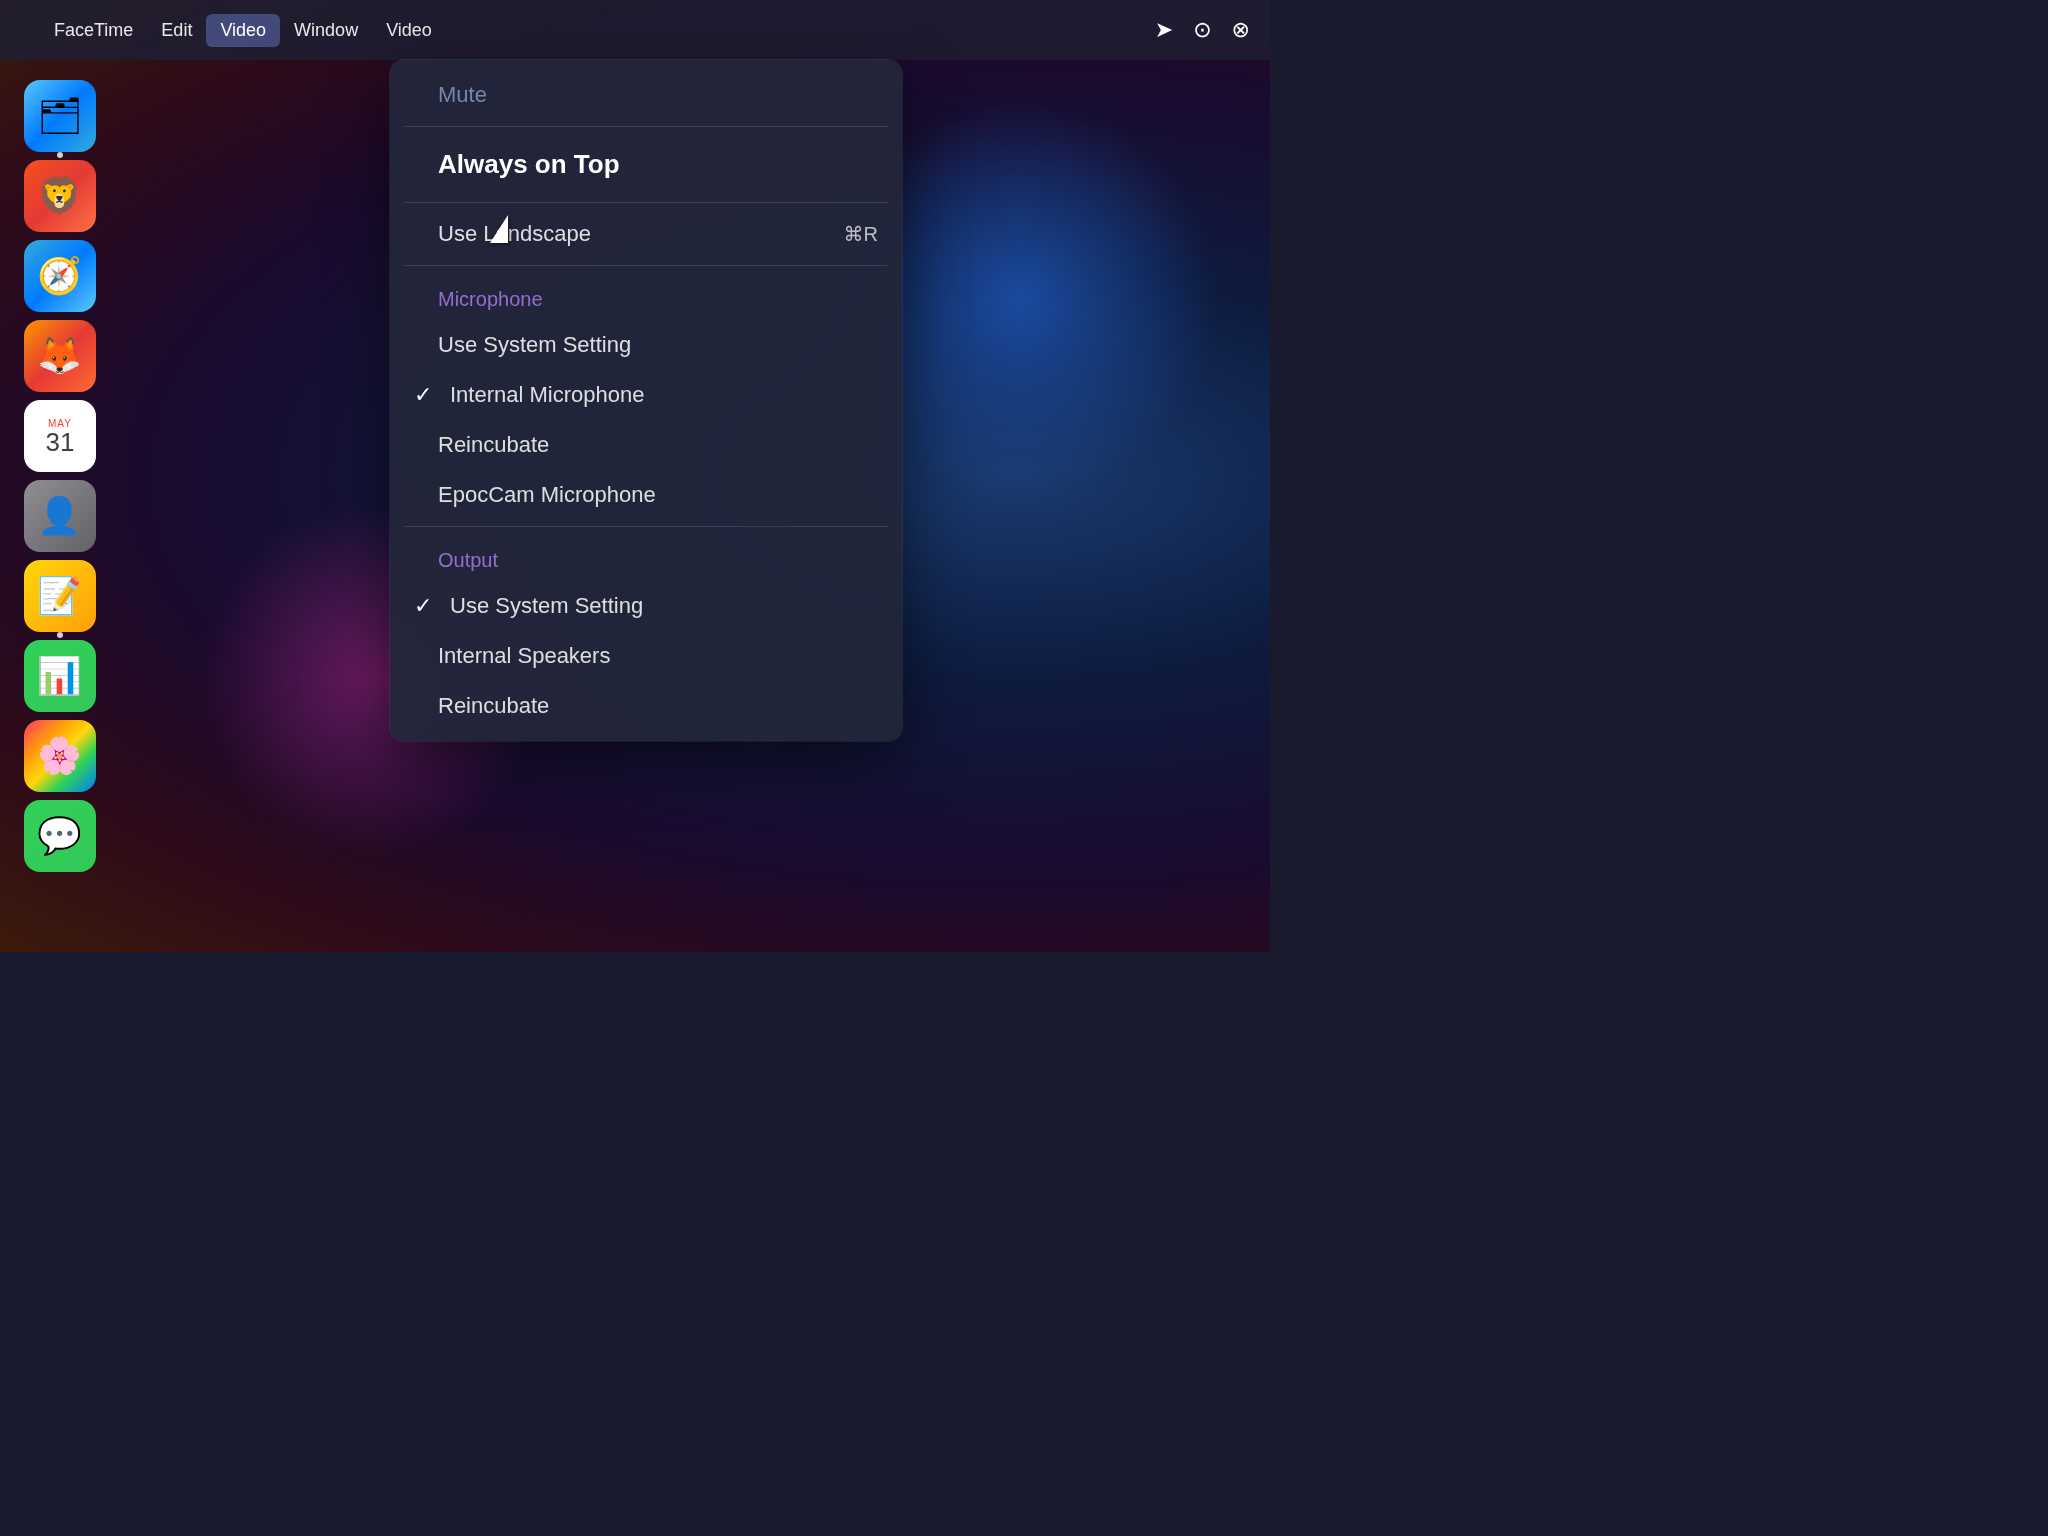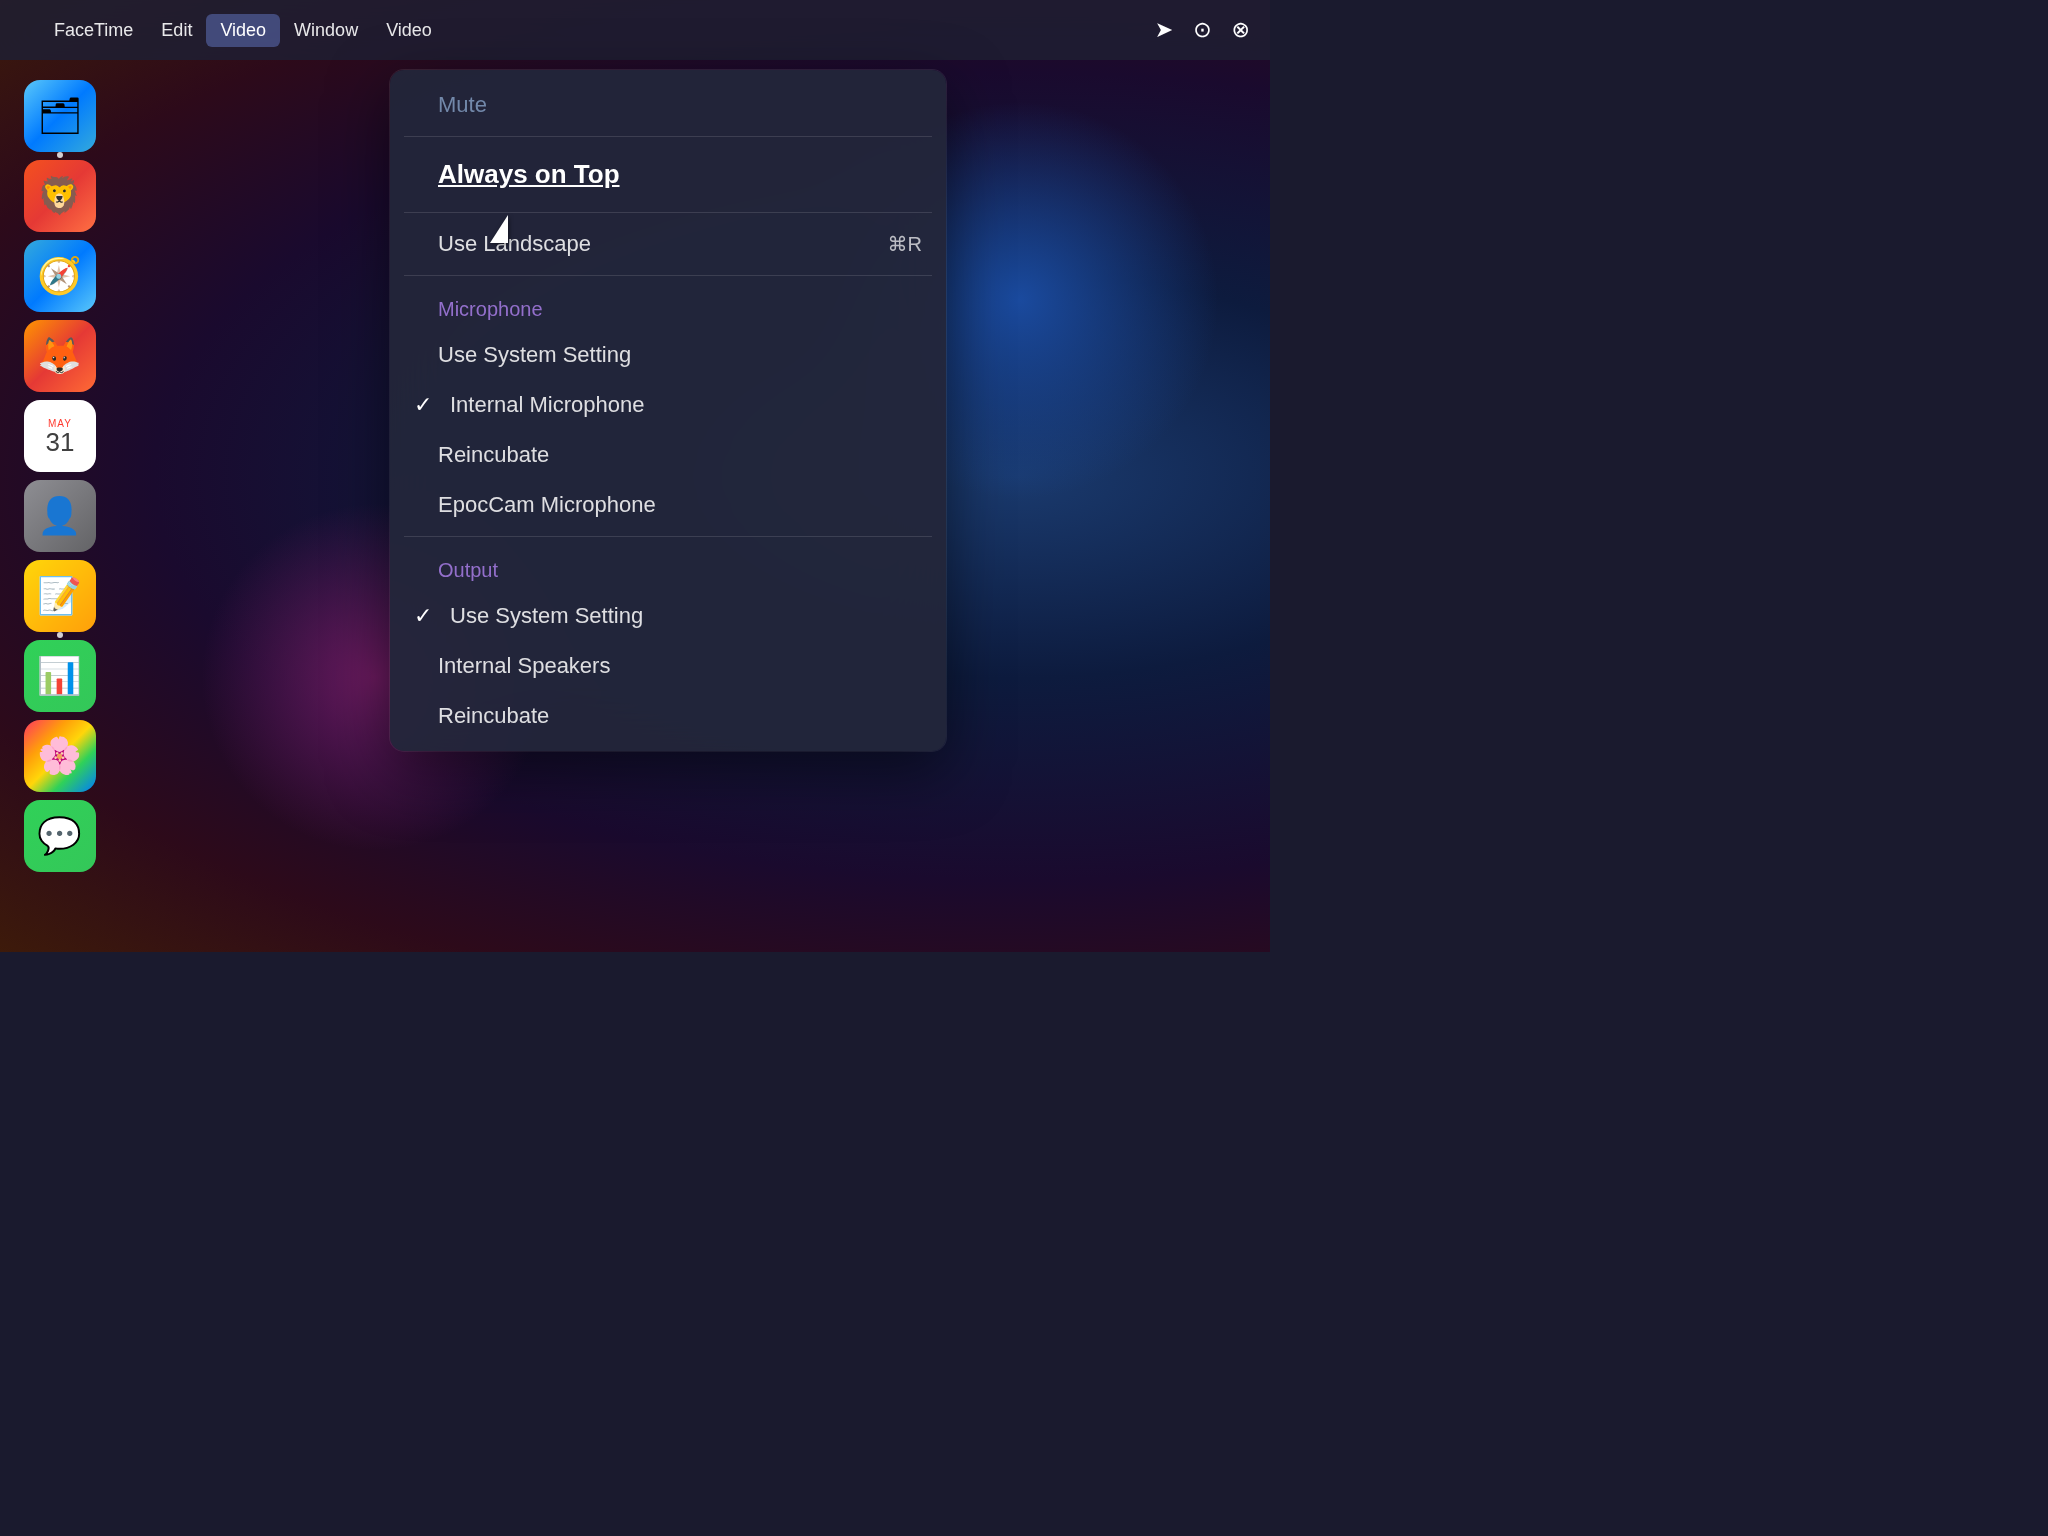--- a/index.html
+++ b/index.html
@@ -162,28 +162,27 @@
       font-weight: 400;
       line-height: 1;
       text-align: center;
     }
 
     
     .dropdown-menu {
       position: absolute;
       top: 60px;
       left: 390px;
-      width: 556px;
+      width: 512px;
       background: rgba(35, 38, 58, 0.95);
       backdrop-filter: blur(30px);
       border-radius: 14px;
       padding: 10px 0;
       z-index: 200;
       box-shadow: 0 20px 60px rgba(0,0,0,0.5), 0 0 0 1px rgba(255,255,255,0.1);
-      margin-top: 10px;
     }
 
     .menu-item {
       display: flex;
       align-items: center;
       padding: 12px 24px;
       font-size: 22px;
       color: rgba(255,255,255,0.85);
       cursor: pointer;
       gap: 12px;
@@ -196,21 +195,20 @@
       cursor: default;
       padding-bottom: 8px;
       padding-top: 14px;
     }
 
     .menu-item.always-on-top {
       font-size: 26px;
       font-weight: 600;
       color: white;
       padding: 16px 28px;
-      text-decoration: underline;
     }
 
     .menu-item.muted {
       color: rgba(150, 180, 220, 0.7);
       font-size: 22px;
     }
 
     .menu-separator {
       height: 1px;
       background: rgba(255,255,255,0.12);

